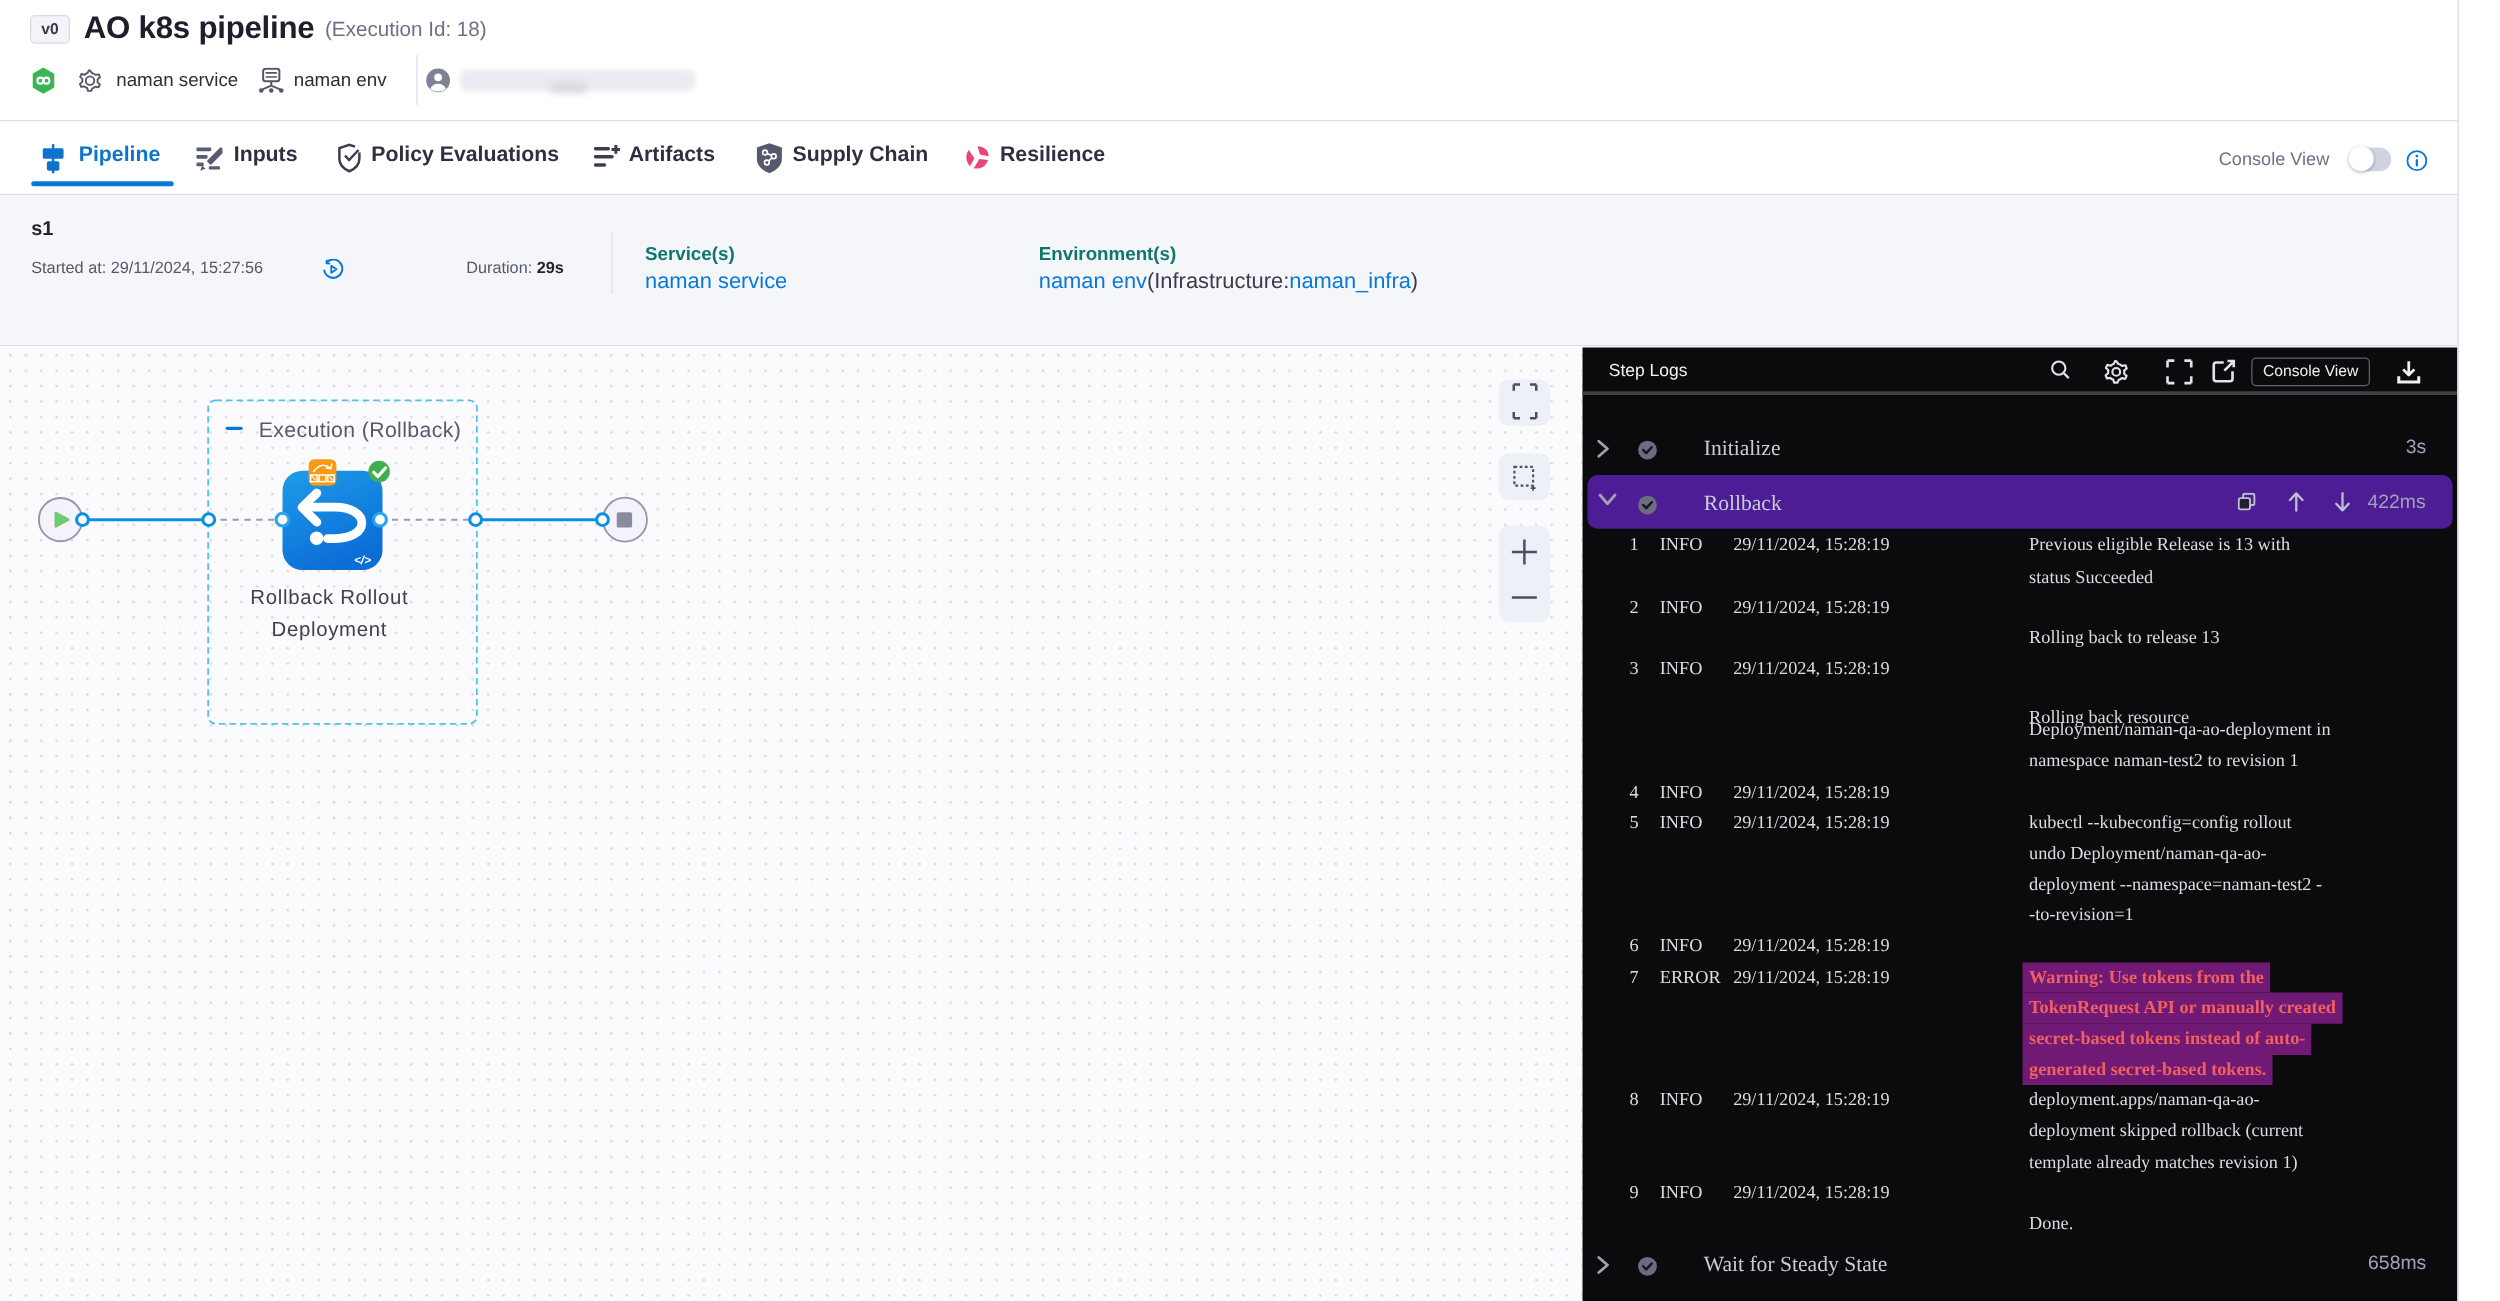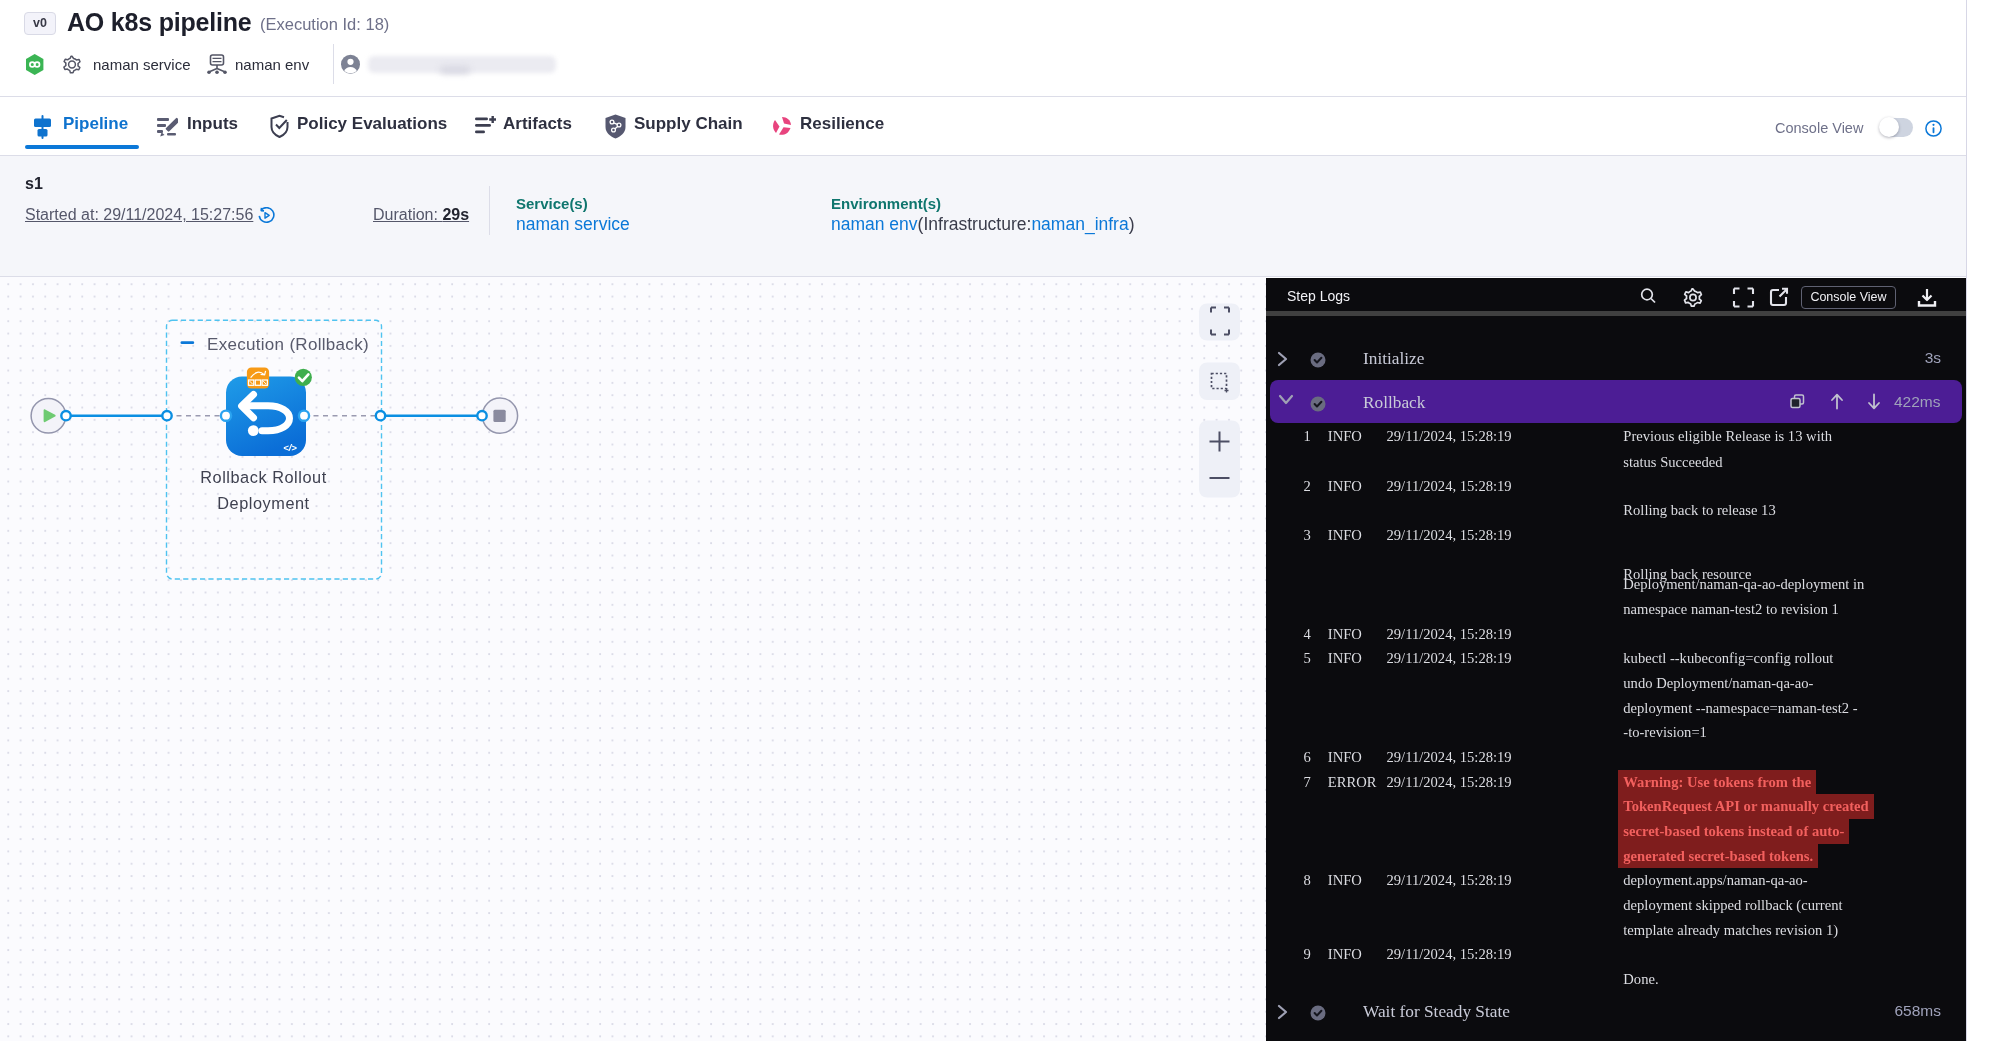--- a/index.html
+++ b/index.html
@@ -18,43 +18,43 @@
         border-top:1px solid #dcdde8;border-bottom:1px solid #dcdde8;box-sizing:border-box;}
   .tab{position:absolute;top:17px;font-size:17px;font-weight:600;color:#2e3040;}
   .underline{position:absolute;left:25px;top:48px;width:114px;height:4px;border-radius:2px;background:#0b78d8;}
   .cvtxt{position:absolute;left:1775px;top:23px;font-size:14.5px;color:#6e7089;}
   .toggle{position:absolute;left:1880px;top:21px;width:33px;height:18.5px;border-radius:10px;background:#ced4e0;}
   .knob{position:absolute;left:-1px;top:-0.8px;width:20px;height:20px;border-radius:50%;background:#fff;
         box-shadow:0 1px 3px rgba(40,41,61,.35);}
   
   .summary{left:0;top:156px;width:1966px;height:121px;background:#f5f6fa;border-bottom:1px solid #dcdde8;box-sizing:border-box;}
   .s1{position:absolute;left:25px;font-size:16px;font-weight:700;color:#22242f;}
-  .grey15{font-size:16px;color:#55576a;text-decoration:underline;}
+  .grey15{font-size:13px;color:#55576a;}
   .lbl{font-size:15px;color:#0f766e;font-weight:600;}
   .val{font-size:17.5px;color:#3a3c4b;}
   .blue{color:#0b78d8;}
   
   .canvas{left:0;top:277px;width:1266px;height:764px;background-color:#fbfbfe;}
   
   .logs{left:1266px;top:278px;width:700px;height:763px;background:#0b0b0e;color:#dcdde2;}
-  .loghead{position:absolute;left:0;top:0;width:700px;height:38px;border-bottom:5px solid #404040;box-sizing:border-box;}
+  .loghead{position:absolute;left:0;top:0;width:700px;height:38px;border-bottom:3px solid #404040;box-sizing:border-box;}
   .lh-title{position:absolute;left:21px;top:10px;font-size:14px;color:#f2f2f6;}
   .cvbtn{position:absolute;left:535px;top:7.5px;width:95px;height:23px;border:1.3px solid #5f6172;border-radius:4px;
          box-sizing:border-box;color:#f0f0f4;font-size:12.5px;text-align:center;line-height:20.5px;}
   .mono{font-family:Liberation Serif, serif;}
   .secrow{position:absolute;left:0;width:700px;height:43px;}
   .sectitle{position:absolute;left:97px;top:12.5px;font-size:17.3px;color:#c9cbd8;}
   .secdur{position:absolute;right:25px;top:12.5px;font-size:15.5px;color:#9fa2ba;font-family:"Liberation Sans",sans-serif;}
   .rbrow{position:absolute;left:4px;top:102px;width:692px;height:43px;background:#4c1d95;border-radius:8px;}
   .ll{position:absolute;height:24.7px;font-size:14.6px;line-height:24.7px;white-space:pre;}
   .ln{position:absolute;left:37.5px;}
   .lv{position:absolute;left:61.8px;}
   .lt{position:absolute;left:120.5px;}
   .lm{position:absolute;left:357.3px;}
-  .err{background:#7f1d1d;color:#f2605e;font-weight:bold;padding:0 5px;margin-left:-5px;}
+  .err{background:#701a75;color:#f2605e;font-weight:bold;padding:0 5px;margin-left:-5px;}
   
   .gutter{left:1966px;top:0;width:34px;height:1041px;background:#fff;border-left:1px solid #d7d7e6;box-sizing:border-box;}
 </style>
 </head>
 <body>
 <div id="app">
 
   <div class="abs v0">v0</div>
   <div class="abs title">AO k8s pipeline</div>
   <div class="abs execid">(Execution Id: 18)</div>

